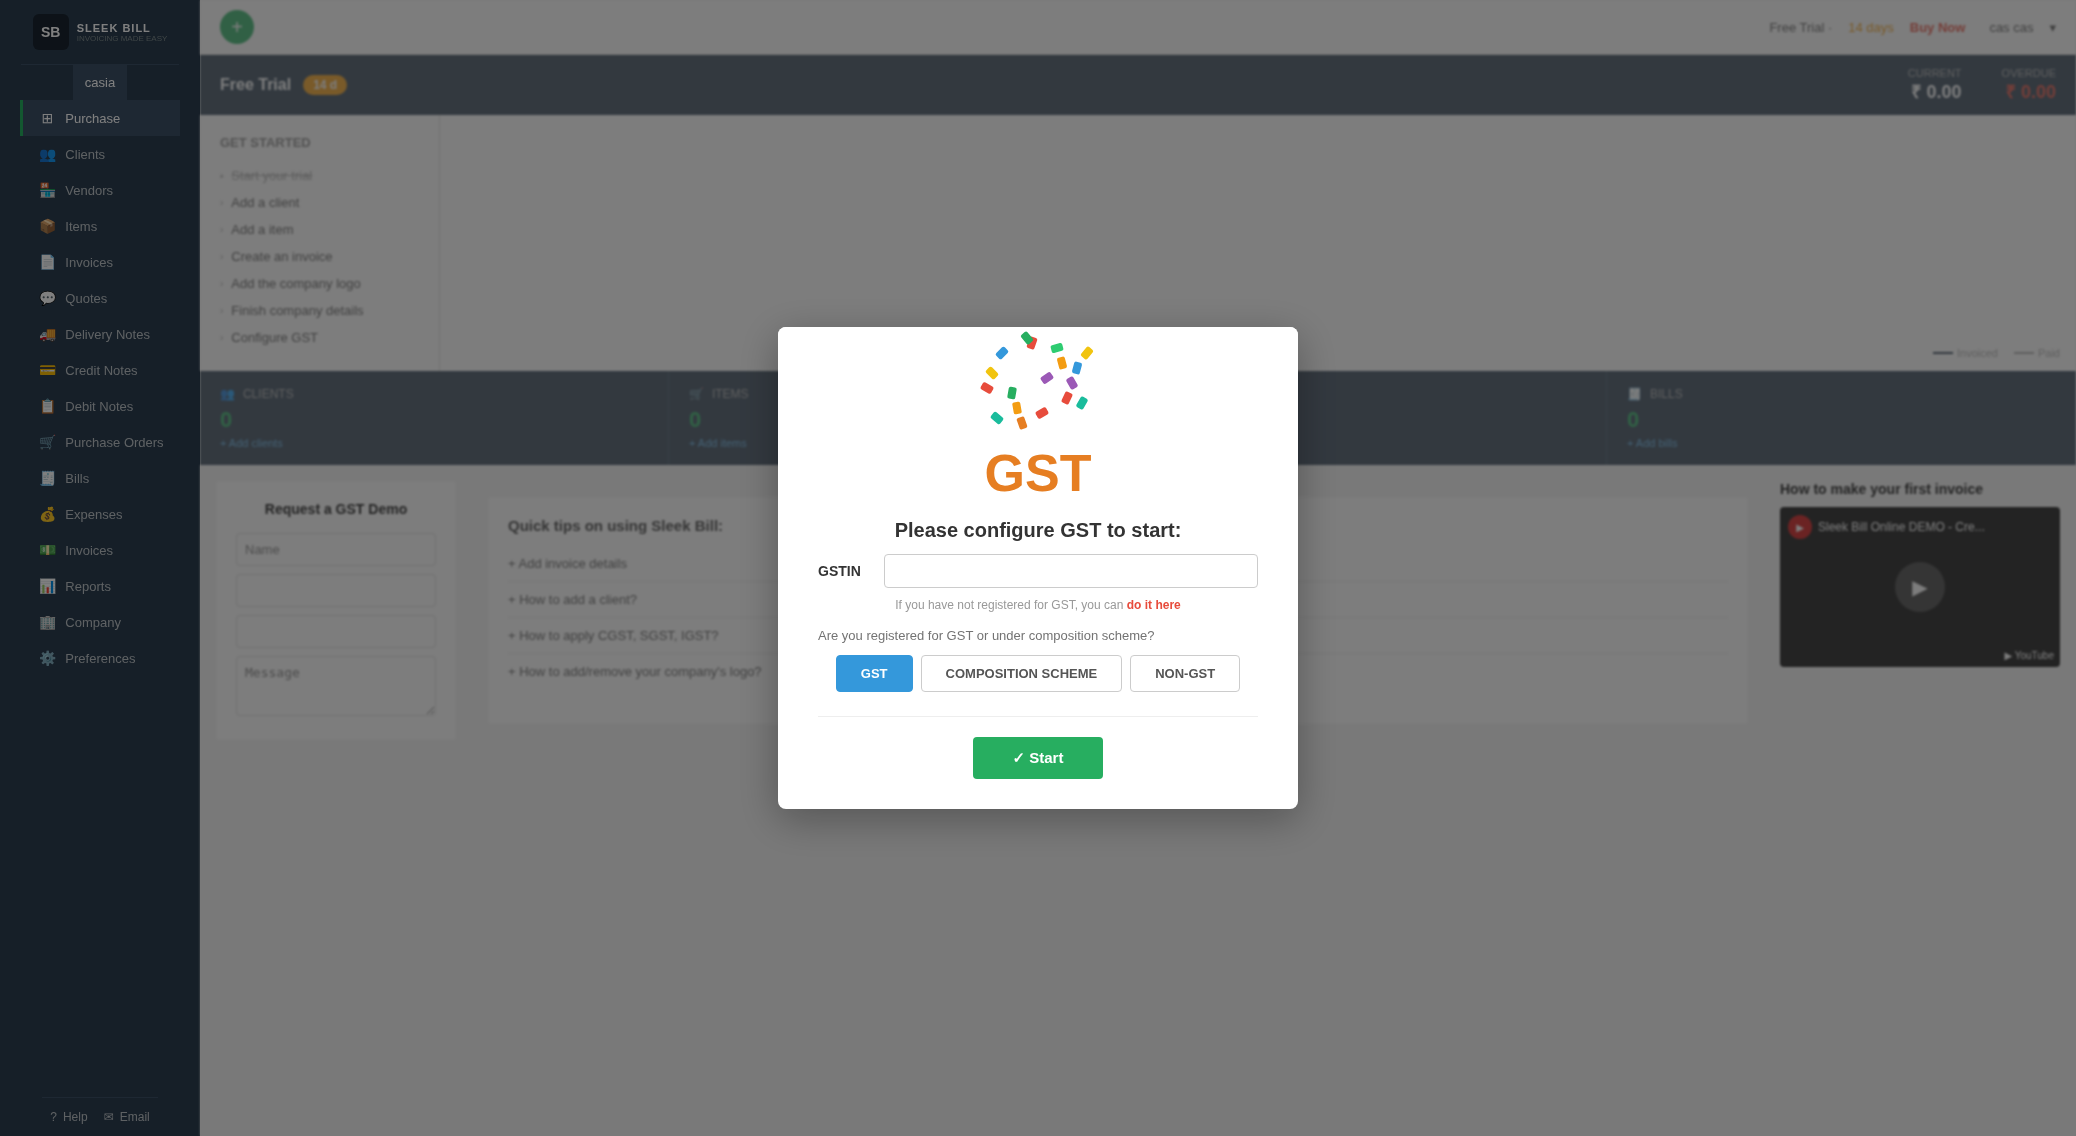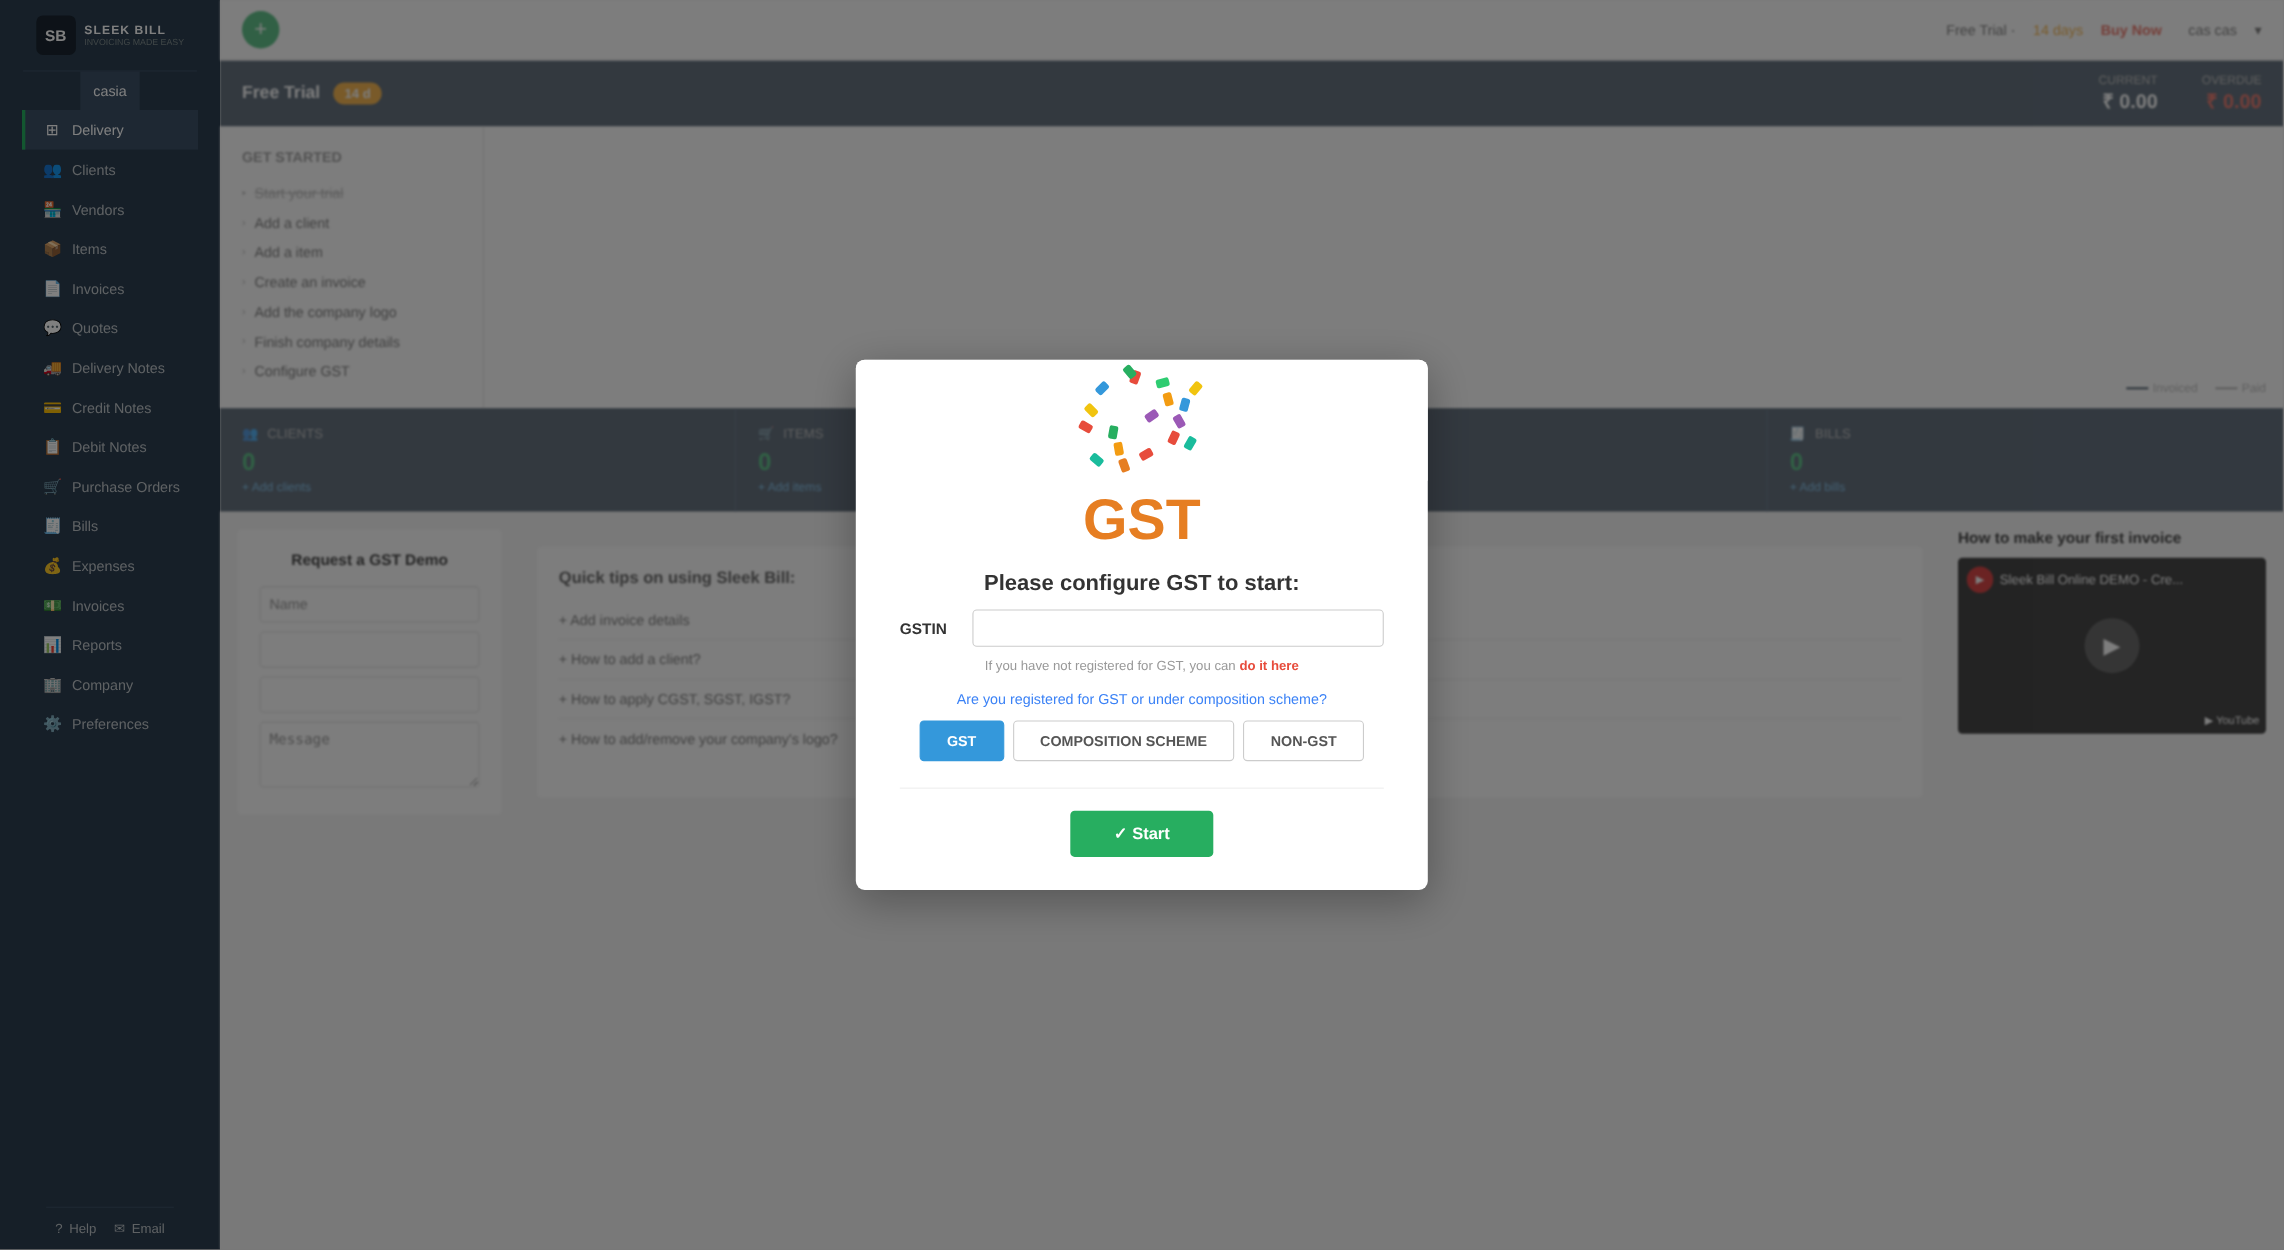--- a/index.html
+++ b/index.html
@@ -248,23 +248,23 @@
       margin-bottom: 16px;
     }
 
     .register-hint a {
       color: #e74c3c;
       text-decoration: none;
       font-weight: bold;
     }
 
     .scheme-question {
-      text-align: center;
+      text-align: left;
       font-size: 13px;
-      color: #3b82f6;
+      color: #737373;
       margin-bottom: 12px;
     }
 
     .scheme-buttons {
       display: flex;
       gap: 8px;
       justify-content: center;
       margin-bottom: 24px;
     }
 
@@ -322,21 +322,21 @@
       <div style="color:#fff;font-size:11px;font-weight:bold;letter-spacing:1px;">SLEEK BILL</div>
       <span style="color:#7f8c8d;font-size:8px;display:block;">INVOICING MADE EASY</span>
     </div>
   </div>
 
   <div class="sidebar-user">casia</div>
 
   <div class="sidebar-nav">
     <div class="sidebar-item active">
       <span class="sidebar-icon">⊞</span>
-      <span>Delivery</span>
+      <span>Purchase</span>
     </div>
     <div class="sidebar-item">
       <span class="sidebar-icon">👥</span>
       <span>Clients</span>
     </div>
     <div class="sidebar-item">
       <span class="sidebar-icon">🏪</span>
       <span>Vendors</span>
     </div>
     <div class="sidebar-item">

